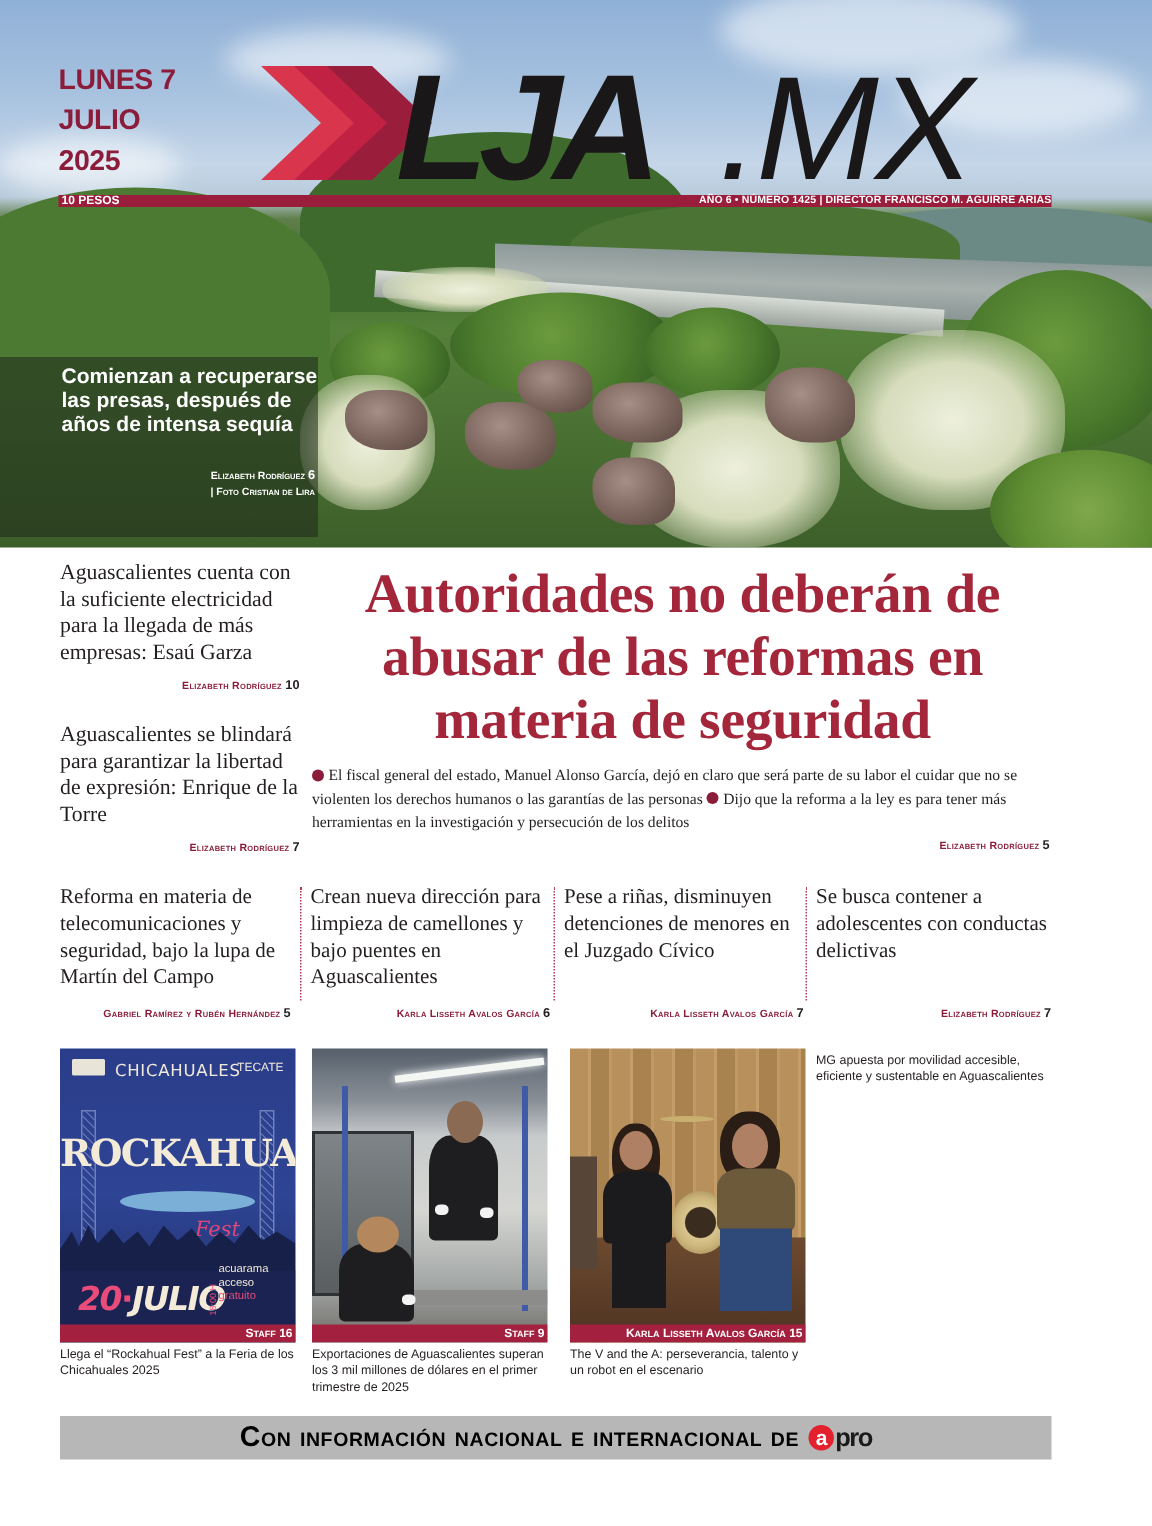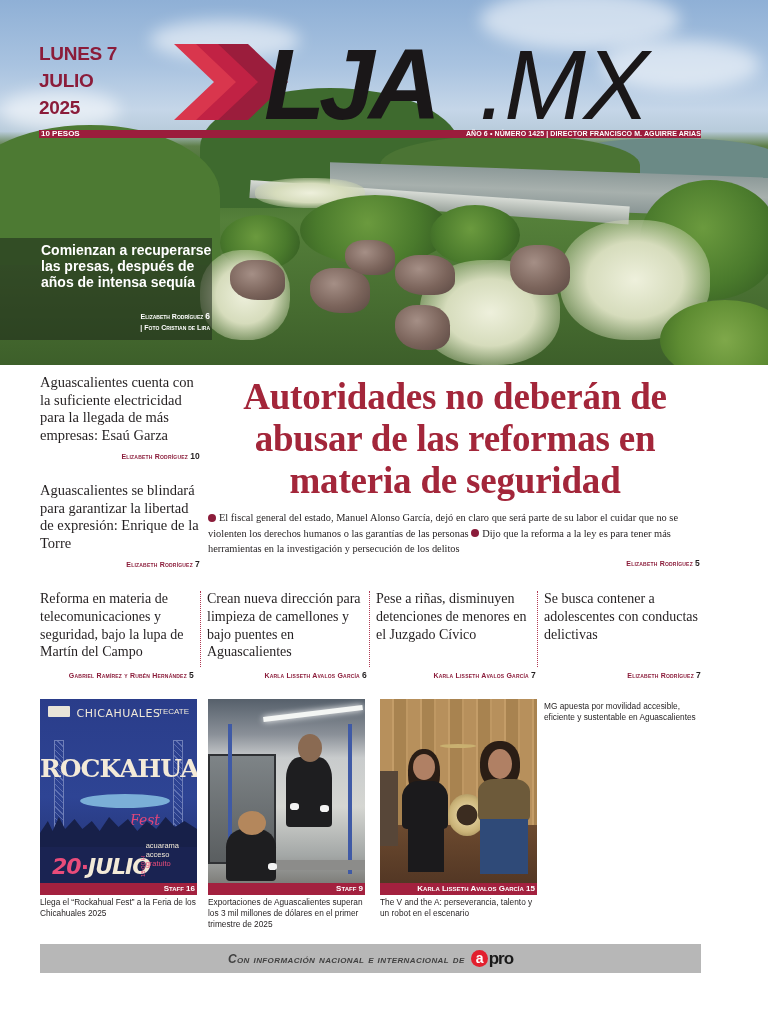--- a/index.html
+++ b/index.html
@@ -41,21 +41,21 @@
     background: #9b1d3c;
   }
   .price-bar .price {
     position: absolute; left: 2px; top: -1px; color: #fff; font-weight: bold; font-size: 8px; line-height: 10px;
   }
   .price-bar .issue {
     position: absolute; right: 0; top: -1px; color: #fff; font-weight: bold; font-size: 7px; line-height: 10px; letter-spacing: 0.1px;
   }
 
   .hero-caption {
-    position: absolute; left: 0; top: 238px; width: 212px; height: 102px;
+    position: absolute; left: 0; top: 238px; width: 212px; height: 120px;
     background: rgba(30,40,25,0.55);
   }
   .hero-caption .headline {
     position: absolute; left: 41px; top: 4px; width: 175px;
     color: #fff; font-weight: bold; font-size: 14px; line-height: 16px;
   }
   .hero-caption .credit {
     position: absolute; right: 2px; top: 73px; text-align: right;
     color: #fff; font-weight: bold; font-size: 7px; line-height: 11px; font-variant: small-caps;
   }
@@ -150,21 +150,21 @@
   .office .desk { position: absolute; left: 0; bottom: 12px; width: 100%; height: 20px; background: #d4ae78; }
   .office .laptop { position: absolute; left: 34px; bottom: 20px; width: 90px; height: 8px; background: #b8b8b8; }
   .office .hands { position: absolute; left: 58px; bottom: 28px; width: 42px; height: 12px; background: #a97452; border-radius: 40%; }
 
   
   .footer-banner {
     position: absolute; left: 40px; top: 944px; width: 661px; height: 29px; background: #b7b7b7;
     display: flex; align-items: center; justify-content: center;
   }
   .footer-banner .text {
-    font-weight: bold; color: #404040; font-size: 12px; font-variant: small-caps; letter-spacing: 0.4px; font-style: italic;
+    font-weight: bold; color: #000000; font-size: 19px; font-variant: small-caps; letter-spacing: 0.4px;
   }
   .apro { display: inline-flex; align-items: center; margin-left: 6px; font-weight: bold; font-size: 17px; color: #1a1a1a; letter-spacing: -1px; }
   .apro .a { display: inline-block; width: 17px; height: 17px; border-radius: 50%; background: #e2202e; color: #fff; font-size: 14px; line-height: 16px; text-align: center; margin-right: 1px; }
 </style>
 </head>
 <body>
 
 <section class="hero">
 
   <div class="cloud" style="left:480px;top:-10px;width:200px;height:60px;"></div>

